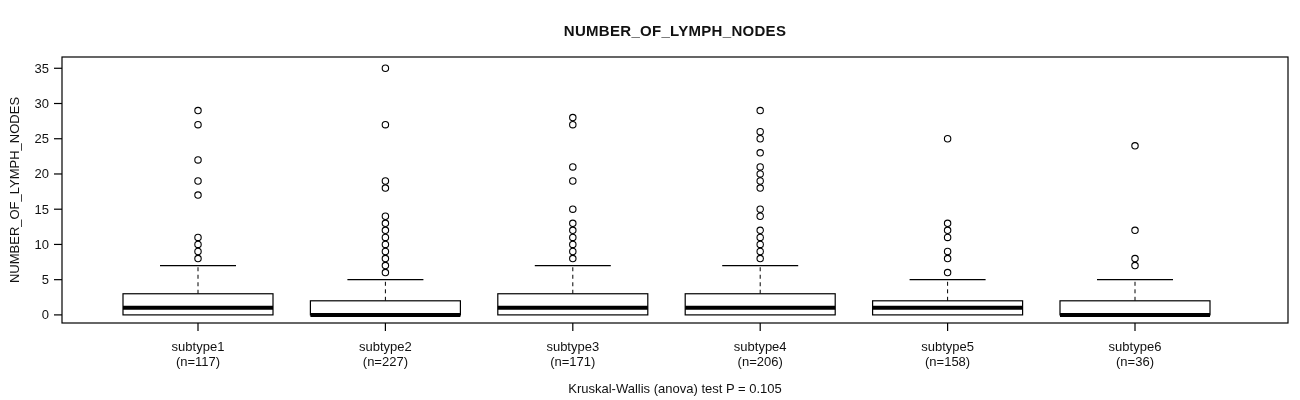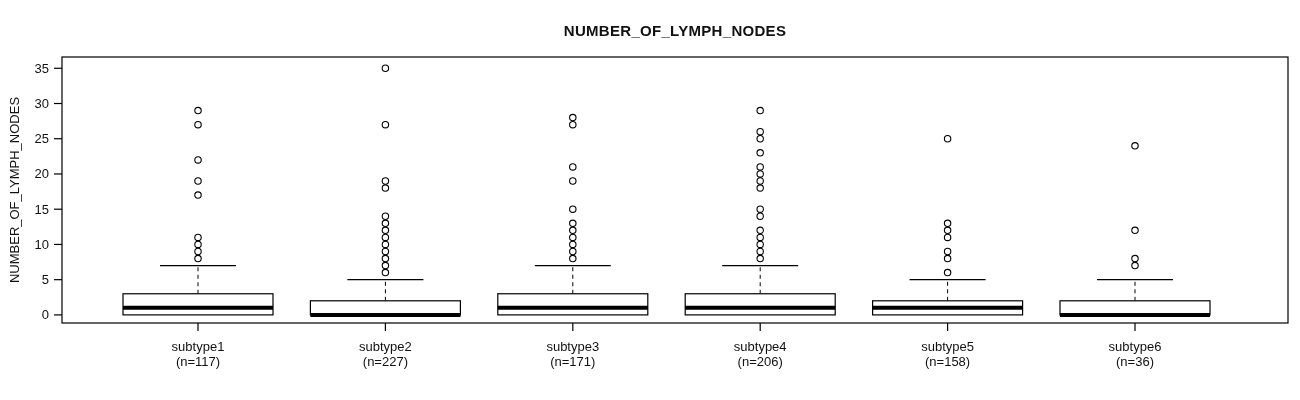--- a/index.html
+++ b/index.html
@@ -146,13 +146,14 @@
       <line x1="1097" y1="279.6649006622516" x2="1173" y2="279.6649006622516" stroke="#000000" stroke-width="1.2"></line>
       <rect x="1060" y="300.80397350993377" width="150" height="14.092715231788077" fill="#ffffff" stroke="#000000" stroke-width="1.2"></rect>
       <line x1="1060" y1="314.89668874172185" x2="1210" y2="314.89668874172185" stroke="#000000" stroke-width="4"></line>
       <circle cx="1135" cy="265.5721854304636" r="3.2" fill="none" stroke="#000000" stroke-width="1.1"></circle>
       <circle cx="1135" cy="258.52582781456954" r="3.2" fill="none" stroke="#000000" stroke-width="1.1"></circle>
       <circle cx="1135" cy="230.34039735099338" r="3.2" fill="none" stroke="#000000" stroke-width="1.1"></circle>
       <circle cx="1135" cy="145.78410596026492" r="3.2" fill="none" stroke="#000000" stroke-width="1.1"></circle>
       <text x="1135" y="351" text-anchor="middle" font-size="13px">subtype6</text>
       <text x="1135" y="365.5" text-anchor="middle" font-size="13px">(n=36)</text>
     </svg>
+  <div class="footnote">Kruskal-Wallis (anova) test P = 0.105</div>
 </div>
 
 </body></html>

